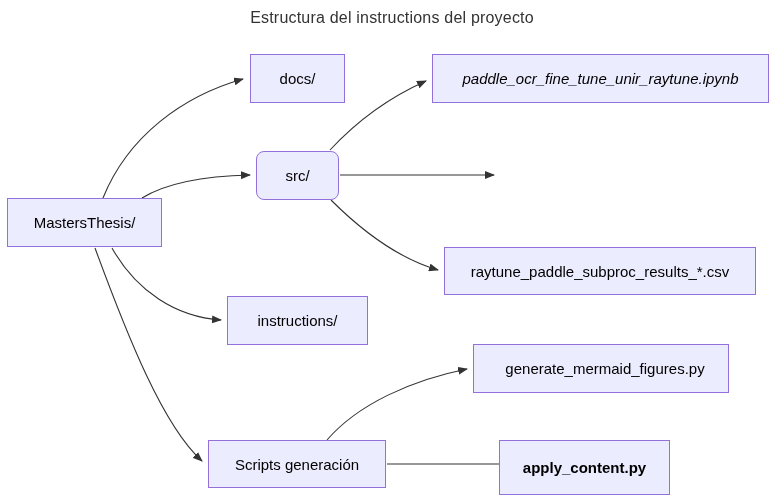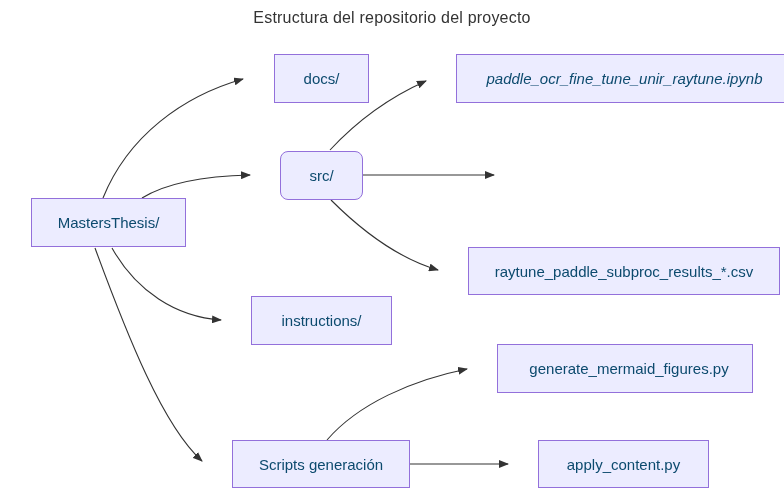--- a/index.html
+++ b/index.html
@@ -36,36 +36,35 @@
   svg.edges path.edge {
     fill: none;
     stroke: #333333;
     stroke-width: 1.1px;
   }
   .node {
     position: absolute;
     box-sizing: border-box;
     background: #ECECFF;
     border: 1px solid #9370DB;
-    color: #0c4a6e;
+    color: #000000;
     font-size: 15px;
     display: flex;
     align-items: center;
     justify-content: center;
     white-space: nowrap;
     text-align: right;
-    margin-left: 24px;
   }
 </style>
 </head>
 <body>
 
 <div class="canvas">
 
-  <div class="diagram-title">Estructura del repositorio del proyecto</div>
+  <div class="diagram-title">Estructura del instructions del proyecto</div>
 
   <svg class="edges" viewBox="0 0 784 503" xmlns="http://www.w3.org/2000/svg">
     <defs>
       <marker id="arrow" markerUnits="userSpaceOnUse" markerWidth="10" markerHeight="8" refX="9" refY="4" orient="auto">
         <path d="M0,0 L10,4 L0,8 Z" fill="#333333"></path>
       </marker>
     </defs>
     <path class="edge" d="M103,198 C128,136 183,96 243,79" marker-end="url(#arrow)"></path>
     <path class="edge" d="M142,198 C168,182 206,176 250,175" marker-end="url(#arrow)"></path>
     <path class="edge" d="M112,248 C136,291 176,317 221,320" marker-end="url(#arrow)"></path>
@@ -87,15 +86,15 @@
 
 
   <div class="node" style="left:444px; top:247px; width:312px; height:48px;">raytune_paddle_subproc_results_*.csv</div>
 
   <div class="node" style="left:227px; top:296px; width:141px; height:49px;">instructions/</div>
 
   <div class="node" style="left:473px; top:344px; width:256px; height:49px;padding-left:8px;">generate_mermaid_figures.py</div>
 
   <div class="node" style="left:208px; top:440px; width:178px; height:48px;">Scripts generación</div>
 
-  <div class="node" style="left:514px; top:440px; width:171px; height:48px;">apply_content.py</div>
+  <div class="node" style="left:499px; top:440px; width:171px; height:55px;font-weight:bold;">apply_content.py</div>
 
 </div>
 
 </body></html>

